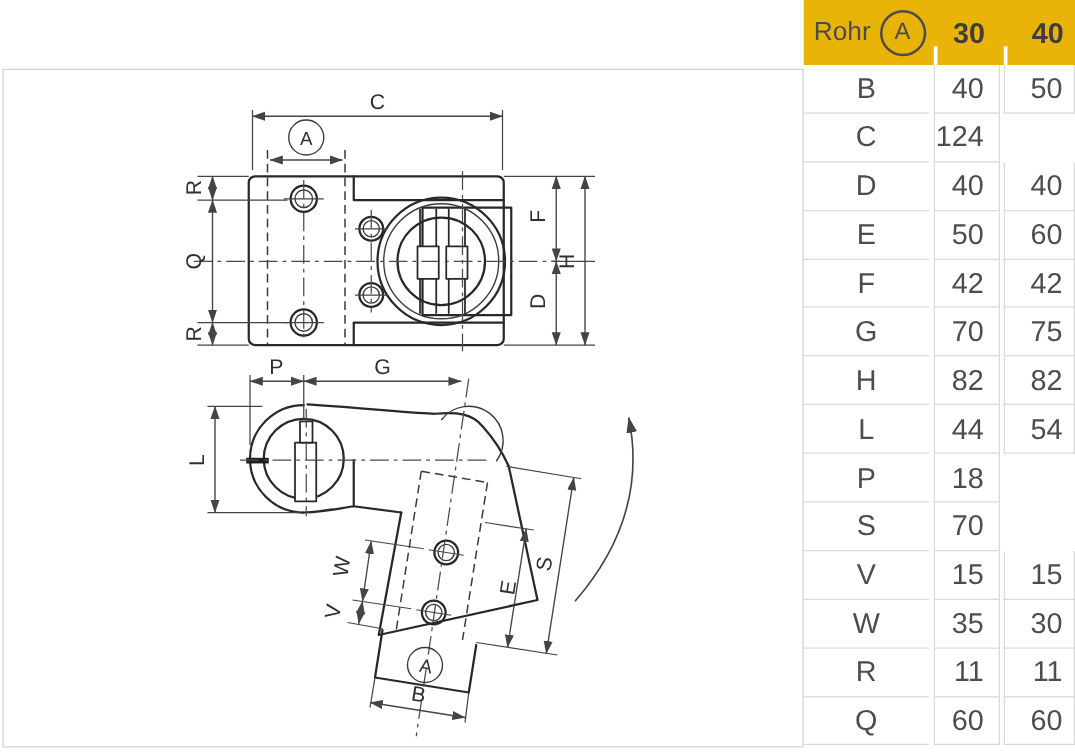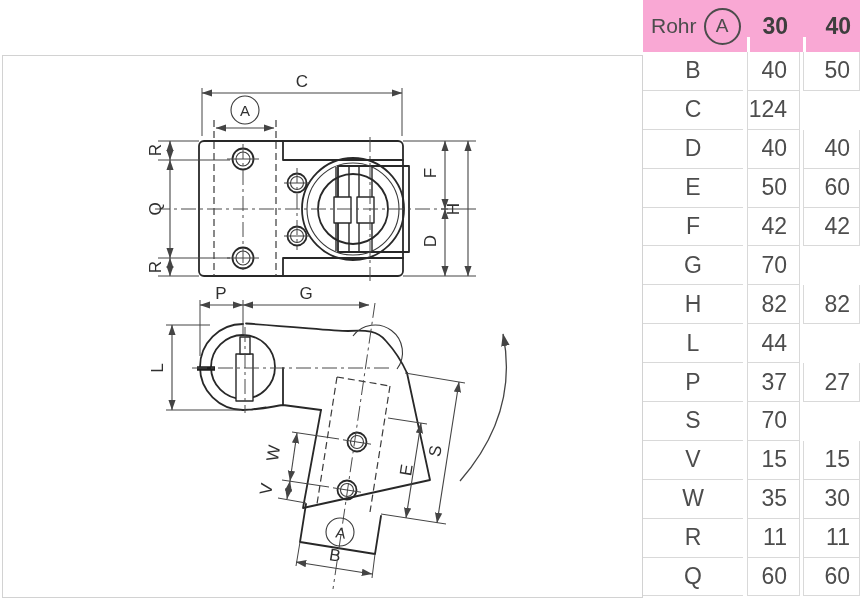--- a/index.html
+++ b/index.html
@@ -18,21 +18,21 @@
   .dim{fill:none;stroke:#444;stroke-width:1.1;
        marker-start:url(#arr);marker-end:url(#arr);}
   .thin{fill:none;stroke:#444;stroke-width:1.3;}
   .lbl{font-family:"Liberation Sans",sans-serif;font-size:17px;fill:#303030;
        text-anchor:middle;}
   .lbs{font-family:"Liberation Sans",sans-serif;font-size:15px;fill:#303030;
        text-anchor:middle;}
   
   .spec-table{position:absolute;left:643px;top:0;width:217px;height:597px;
               color:#4d4d4d;}
-  .thead{height:52px;background:#f9a8d4;display:flex;align-items:center;
+  .thead{height:52px;background:#eab308;display:flex;align-items:center;
          position:relative;}
   .th-label{width:100px;display:flex;align-items:center;padding-left:8px;
             box-sizing:border-box;font-size:21px;color:#4c4c4c;}
   .circle-a{width:33px;height:33px;border:2px solid #4c4c4c;border-radius:50%;
             display:flex;align-items:center;justify-content:center;
             font-size:19px;margin-left:7px;flex:0 0 auto;}
   .th-val{font-weight:bold;font-size:23px;color:#3e3e3e;text-align:right;
           box-sizing:border-box;}
   .th-v1{width:57px;padding-right:12px;}
   .th-v2{width:60px;padding-right:9px;}
@@ -211,34 +211,35 @@
           <div class="c-val c-v2">60</div>
         </div>
         <div class="trow">
           <div class="c-label">F</div>
           <div class="c-val c-v1">42</div>
           <div class="c-val c-v2">42</div>
         </div>
         <div class="trow">
           <div class="c-label">G</div>
           <div class="c-val c-v1">70</div>
+          <div class="c-val c-v2">75</div>
         </div>
         <div class="trow">
           <div class="c-label">H</div>
           <div class="c-val c-v1">82</div>
           <div class="c-val c-v2">82</div>
         </div>
         <div class="trow">
           <div class="c-label">L</div>
           <div class="c-val c-v1">44</div>
+          <div class="c-val c-v2">54</div>
         </div>
         <div class="trow">
           <div class="c-label">P</div>
-          <div class="c-val c-v1">37</div>
-          <div class="c-val c-v2">27</div>
+          <div class="c-val c-v1">18</div>
         </div>
         <div class="trow">
           <div class="c-label">S</div>
           <div class="c-val c-v1">70</div>
         </div>
         <div class="trow">
           <div class="c-label">V</div>
           <div class="c-val c-v1">15</div>
           <div class="c-val c-v2">15</div>
         </div>

